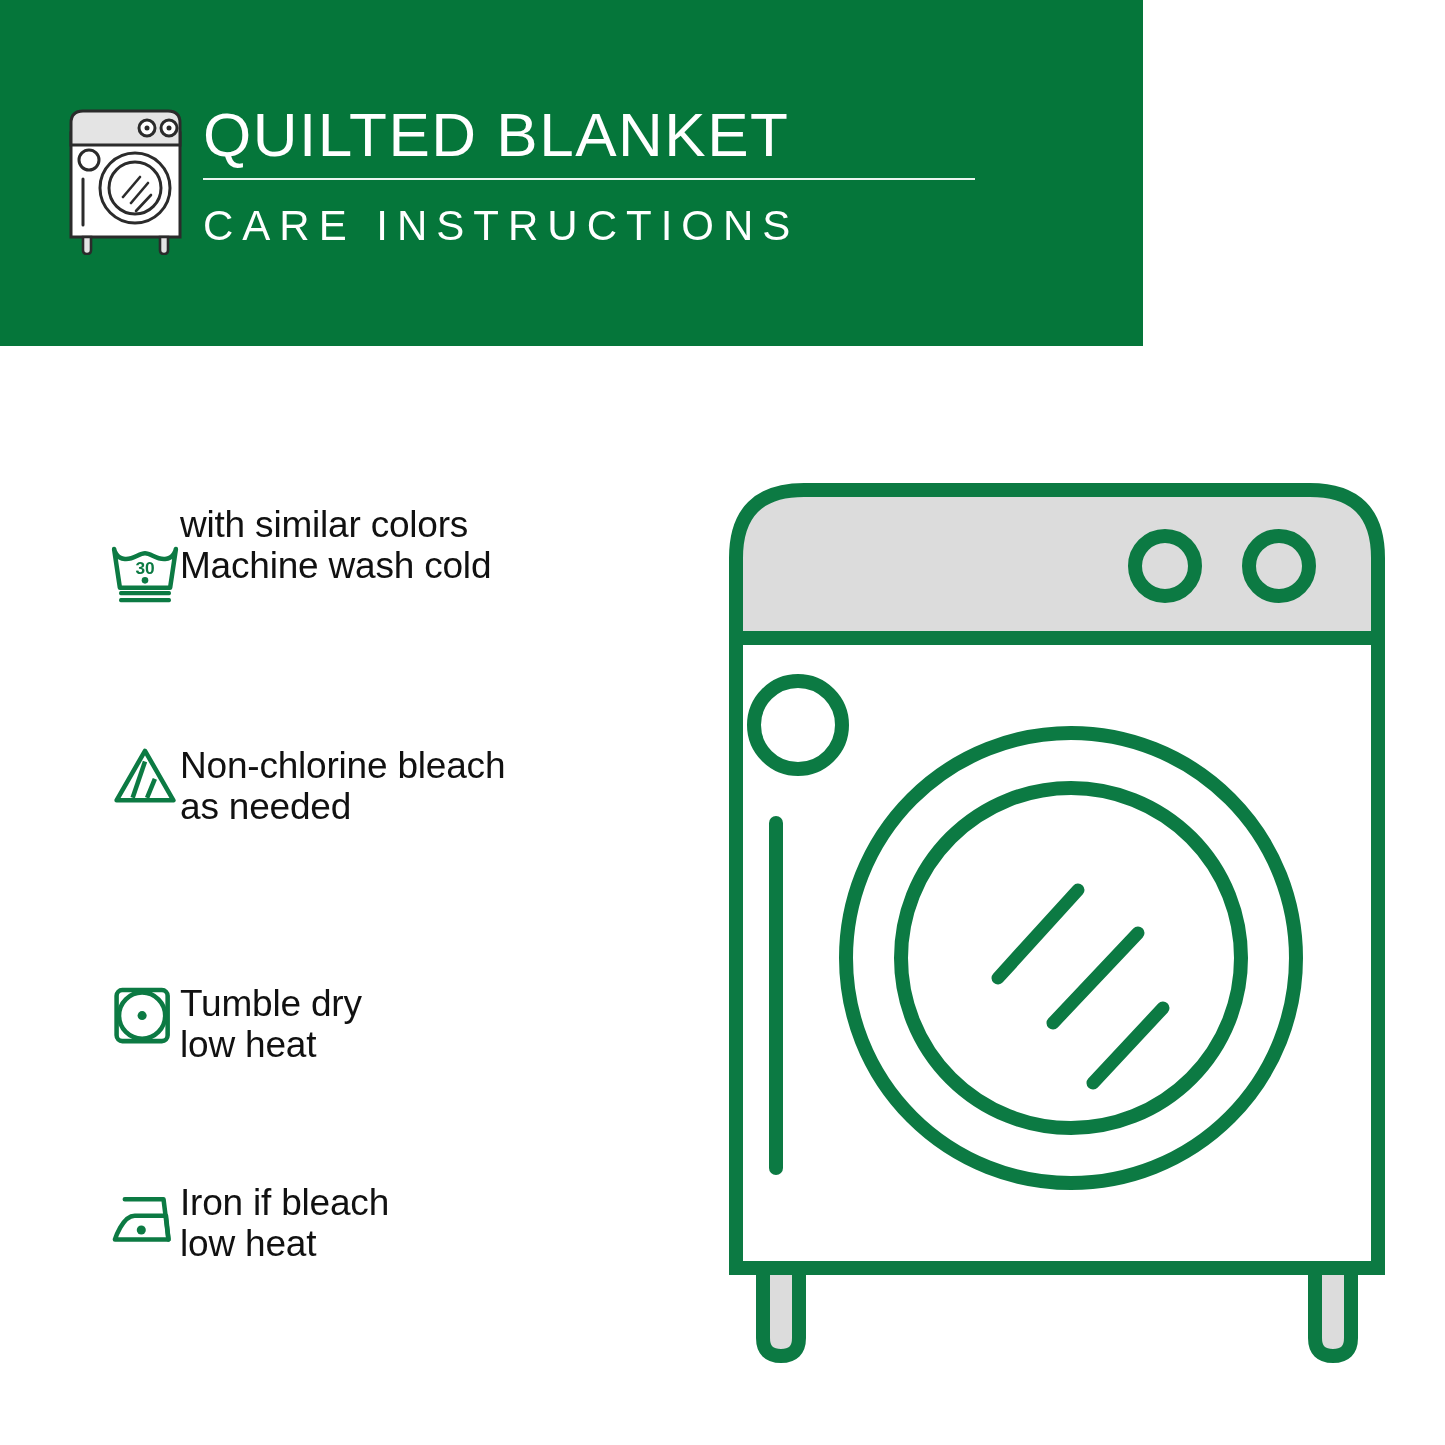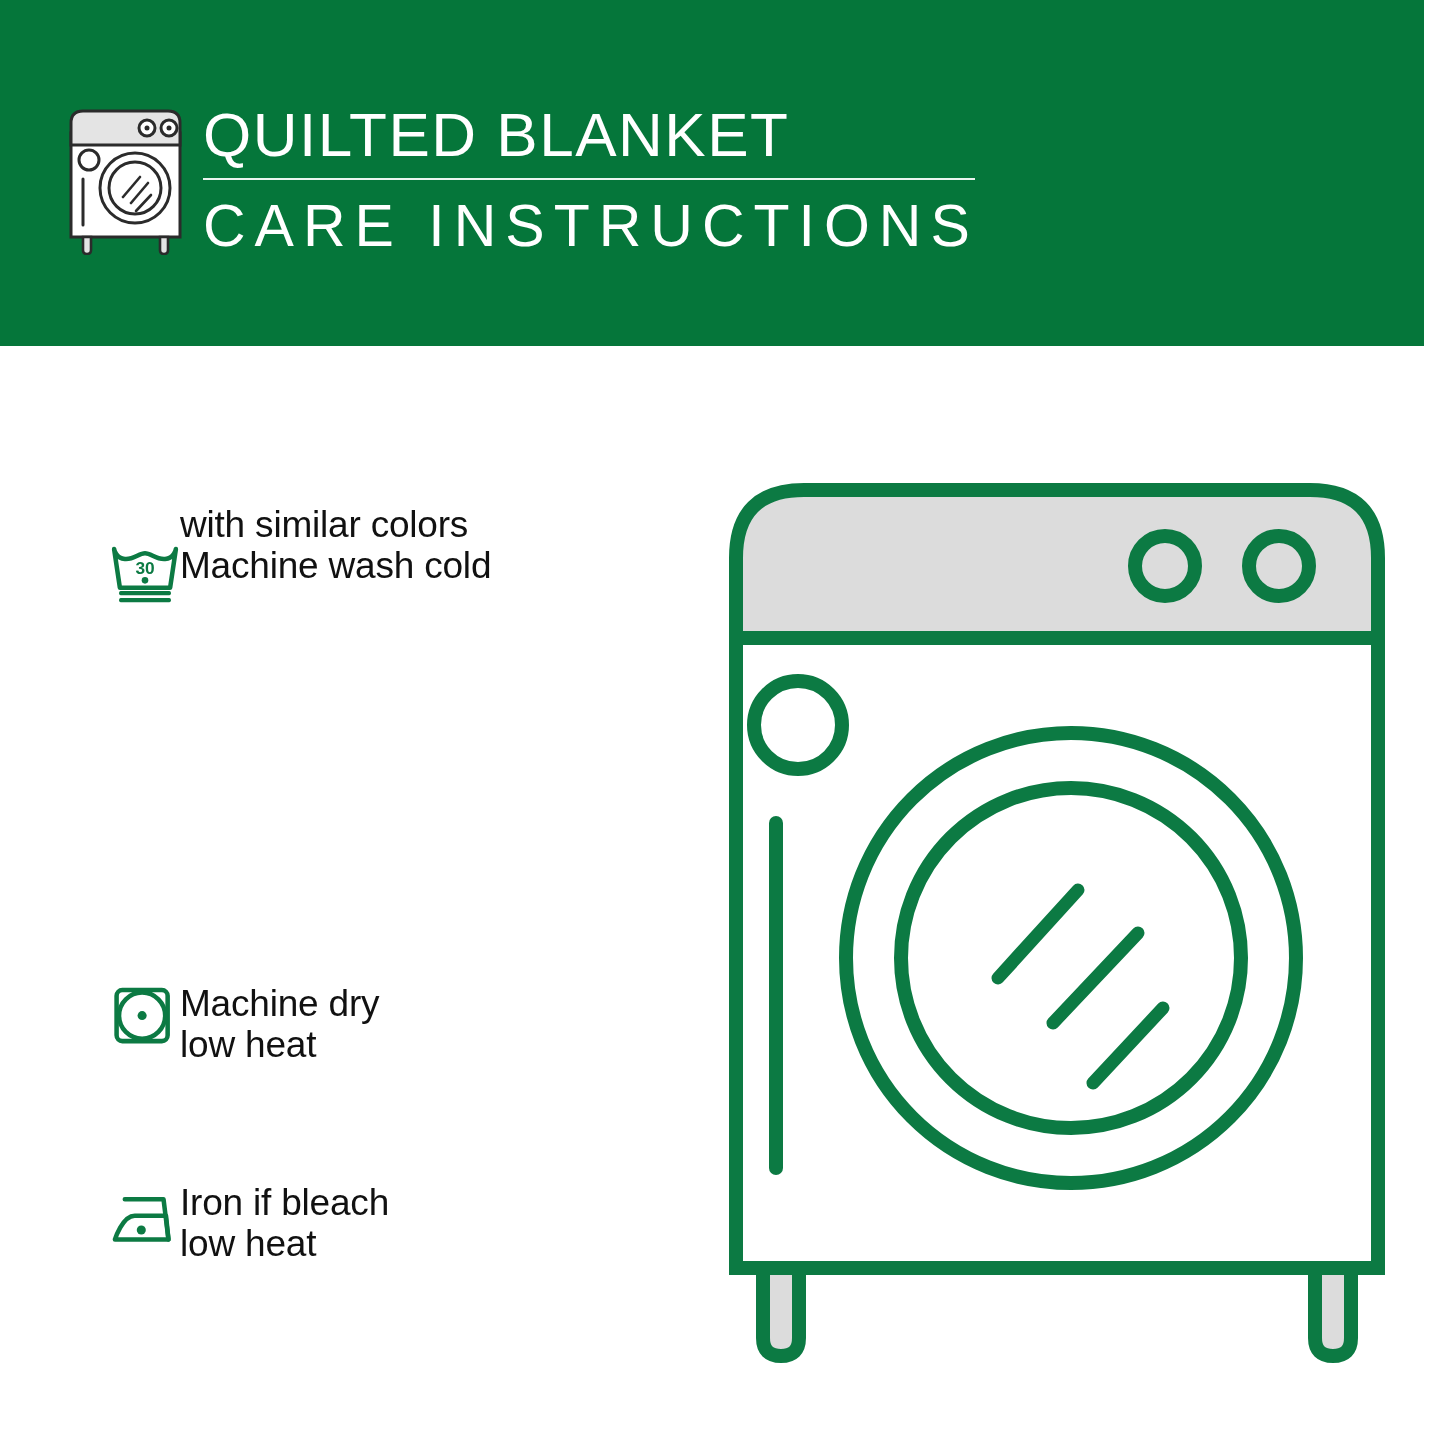--- a/index.html
+++ b/index.html
@@ -17,21 +17,21 @@
     height: 1445px;
     background: #ffffff;
     overflow: hidden;
   }
 
   
   #header-band {
     position: absolute;
     left: 0;
     top: 0;
-    width: 1424px;
+    width: 1143px;
     height: 346px;
     background: #05763a;
   }
   #header-logo {
     position: absolute;
     left: 63px;
     top: 103px;
     width: 125px;
     height: 152px;
   }
@@ -53,21 +53,21 @@
   #header-divider {
     margin-top: 8px;
     width: 772px;
     height: 2px;
     background: #ffffff;
     opacity: 0.92;
   }
   #header-subtitle {
     margin-top: 13px;
     color: #ffffff;
-    font-size: 59px;
+    font-size: 42px;
     font-weight: 400;
     letter-spacing: 9px;
     line-height: 66px;
     white-space: nowrap;
     font-family: "Liberation Sans", sans-serif;
   }
 
   
   #care-list {
     position: absolute;
@@ -183,31 +183,46 @@
           <rect x="22" y="114" width="126" height="10" rx="4" fill="#0C7A43"></rect>
           <rect x="22" y="131" width="126" height="10" rx="4" fill="#0C7A43"></rect>
         </svg>
       </div>
       <div class="care-text">
         <span class="line">with similar colors</span>
         <span class="line">Machine wash cold</span>
       </div>
     </div>
 
+    <div class="care-row" id="row-bleach">
+      <div class="care-symbol">
+        <svg viewBox="0 0 170 150" width="170" height="150" aria-hidden="true">
+
+          <path d="M85 14 L154 134 L16 134 Z" fill="none" stroke="#0C7A43" stroke-width="11" stroke-linejoin="round"></path>
+
+          <line x1="85" y1="40" x2="55" y2="128" stroke="#0C7A43" stroke-width="11" stroke-linecap="butt"></line>
+          <line x1="109" y1="82" x2="90" y2="128" stroke="#0C7A43" stroke-width="11" stroke-linecap="butt"></line>
+        </svg>
+      </div>
+      <div class="care-text">
+        <span class="line">Non-chlorine bleach</span>
+        <span class="line">as needed</span>
+      </div>
+    </div>
 
     <div class="care-row" id="row-dry">
       <div class="care-symbol">
         <svg viewBox="0 0 170 150" width="170" height="150" aria-hidden="true">
           <rect x="16" y="12" width="124" height="124" rx="14" ry="14" fill="none" stroke="#0C7A43" stroke-width="11"></rect>
           <circle cx="78" cy="74" r="56" fill="none" stroke="#0C7A43" stroke-width="11"></circle>
           <circle cx="78" cy="74" r="11" fill="#0C7A43"></circle>
         </svg>
       </div>
       <div class="care-text">
-        <span class="line">Machine dry</span>
+        <span class="line">Tumble dry</span>
         <span class="line">low heat</span>
       </div>
     </div>
 
     <div class="care-row" id="row-iron">
       <div class="care-symbol">
         <svg viewBox="0 0 170 150" width="170" height="150" aria-hidden="true">
 
           <path d="M36 22 L130 22 L142 120" fill="none" stroke="#0C7A43" stroke-width="11" stroke-linecap="round" stroke-linejoin="round"></path>
 

